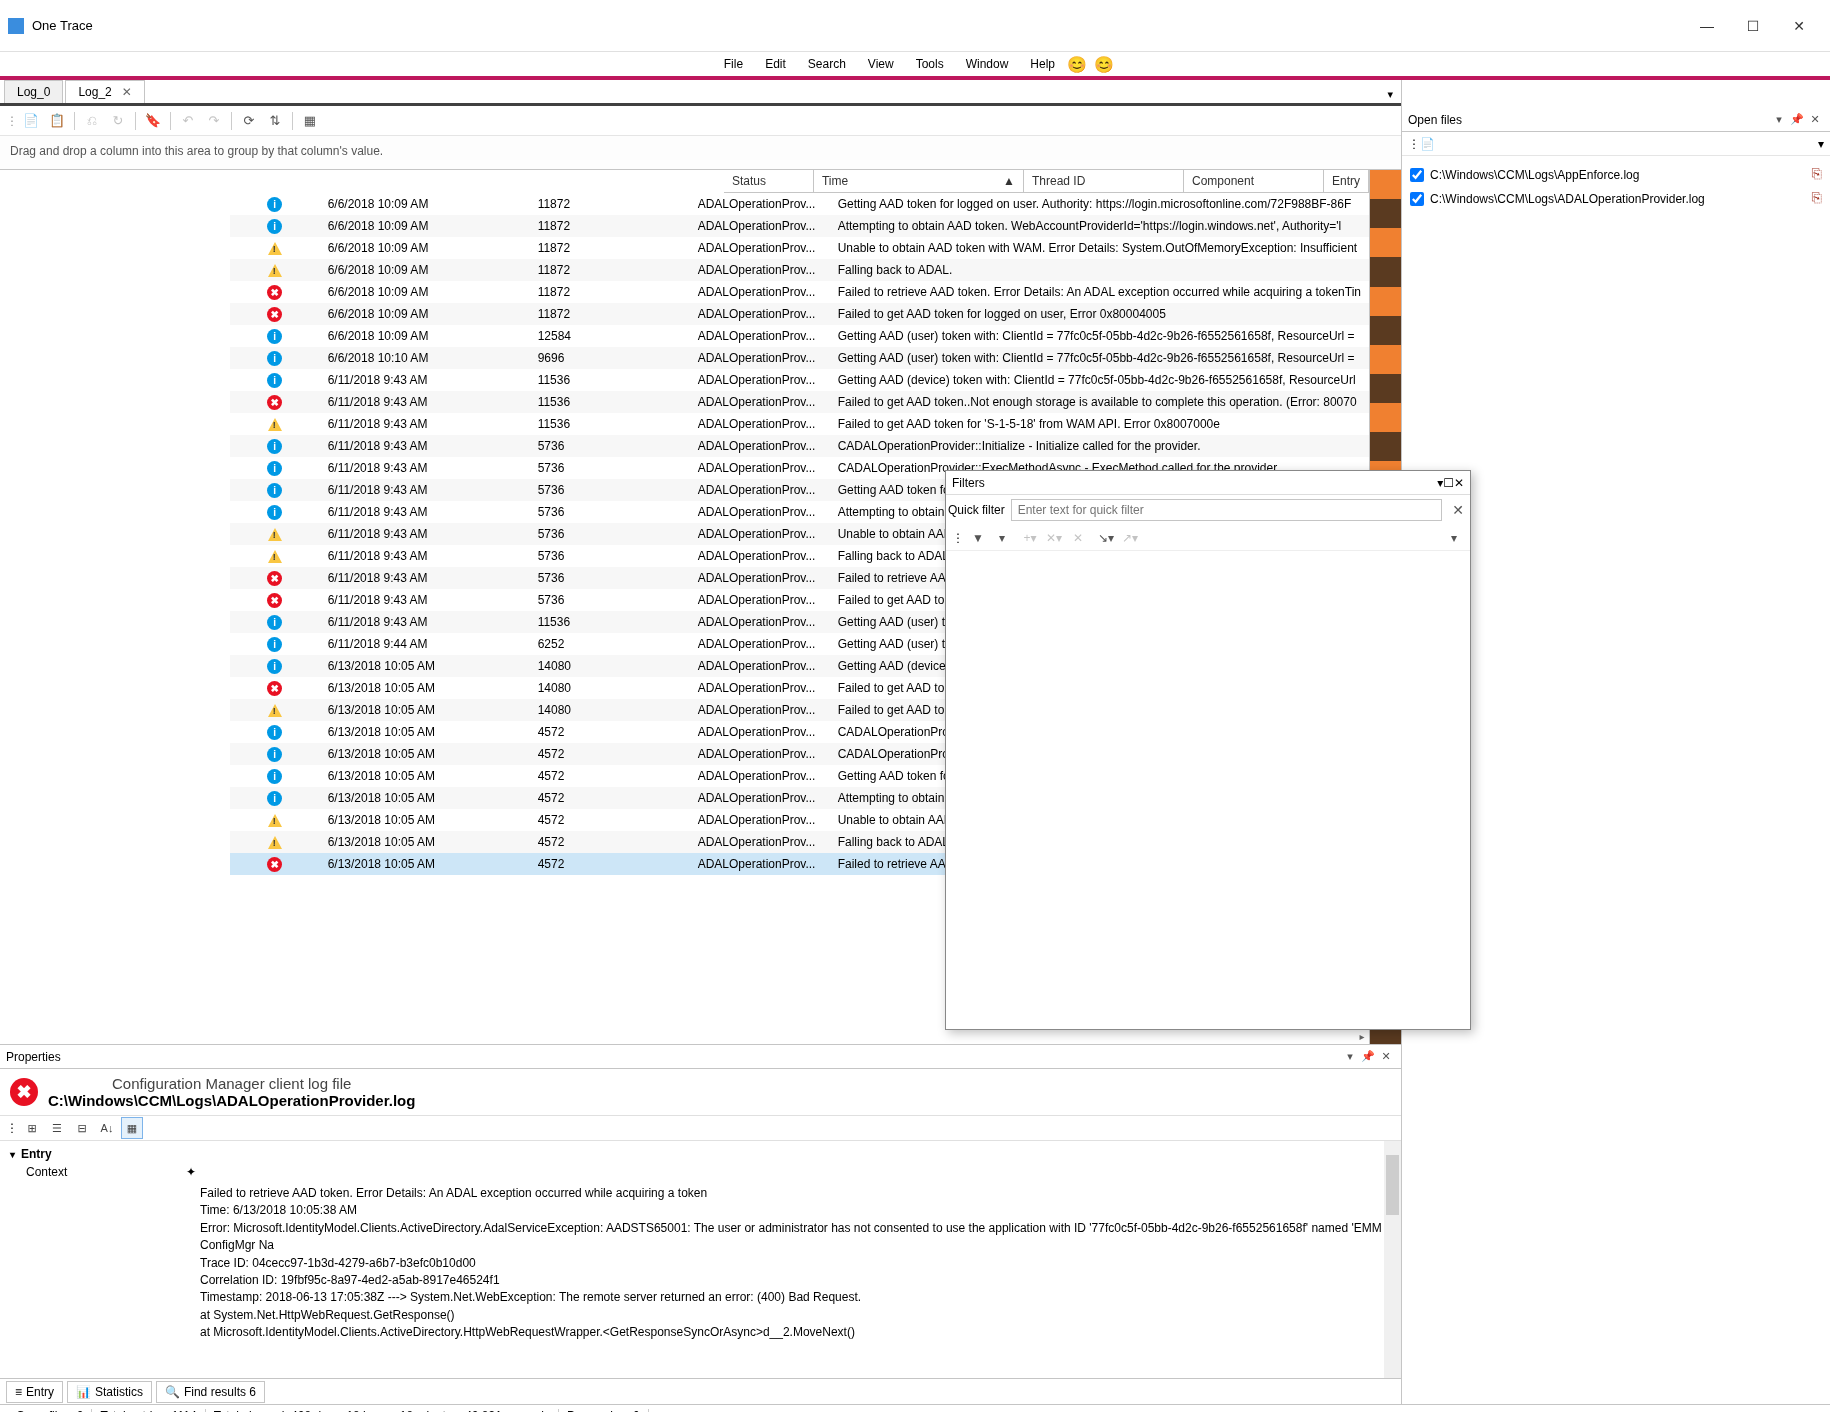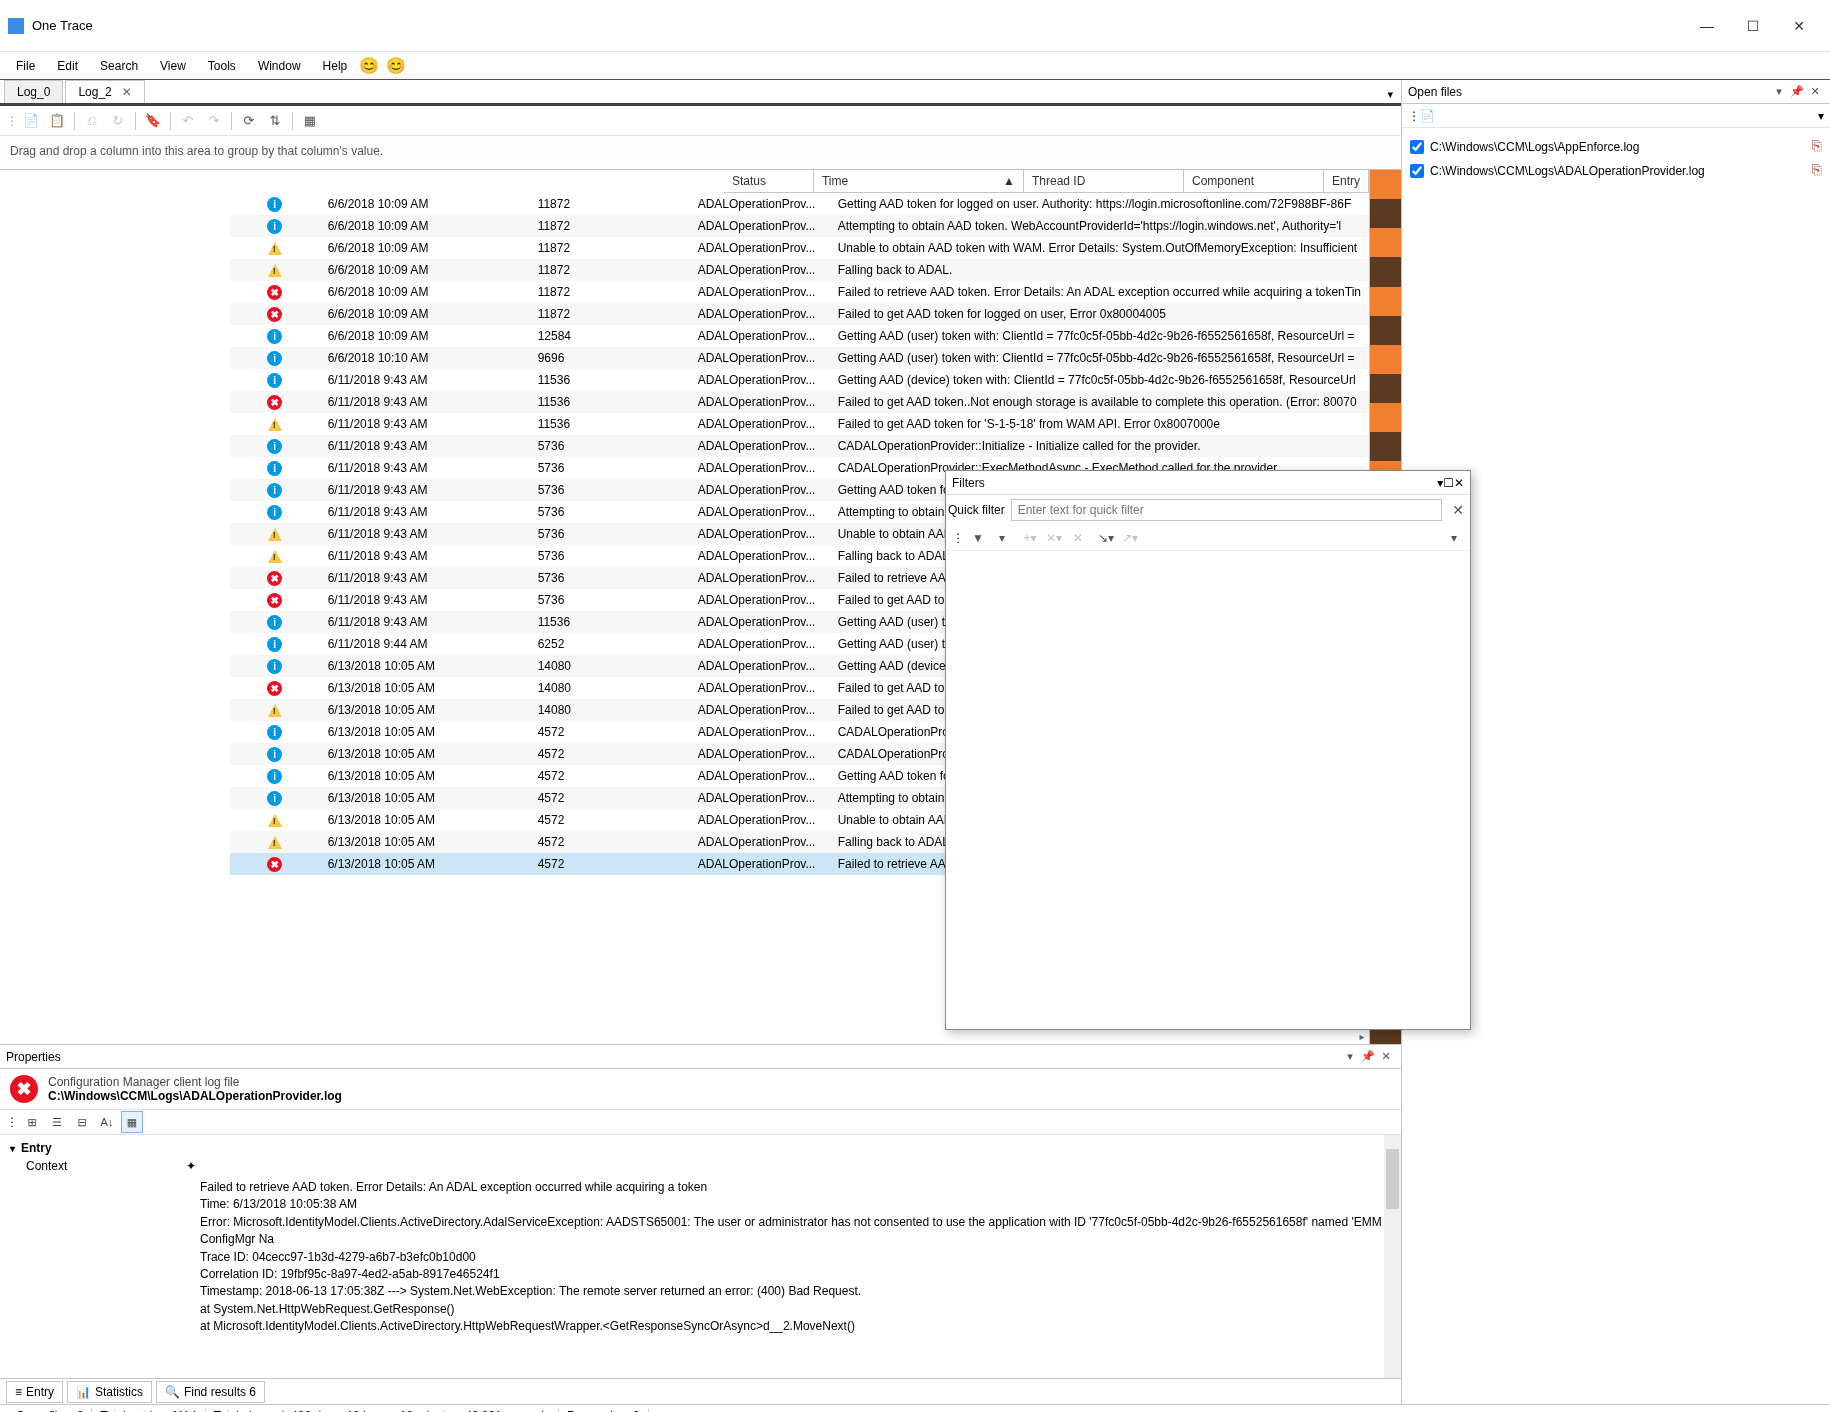--- a/index.html
+++ b/index.html
@@ -1,27 +1,27 @@
 <!DOCTYPE html>
 <html><head>
 <meta charset="utf-8">
 <style>
 * { box-sizing: border-box; margin: 0; padding: 0; }
 body { font-family: "Segoe UI", Tahoma, sans-serif; font-size: 12px; background: #fff; color: #000; overflow: hidden; width: 1830px; height: 1412px; }
 .titlebar { height: 52px; display: flex; align-items: center; padding: 0 8px; border-bottom: 1px solid #e0e0e0; }
 .titlebar .app-icon { width: 16px; height: 16px; background: #3a8dde; margin-right: 8px; display: inline-block; }
 .titlebar .title { flex: 1; font-size: 13px; }
 .titlebar .win-btn { width: 46px; height: 30px; display: flex; align-items: center; justify-content: center; font-size: 14px; color: #333; cursor: pointer; }
-.menubar { height: 28px; display: flex; align-items: center; padding: 0 6px; justify-content: flex-start; border-bottom: 1px solid #be185d; }
+.menubar { height: 28px; display: flex; align-items: center; padding: 0 6px; justify-content: center; border-bottom: 4px solid #be185d; }
 .menubar .menus { display: flex; gap: 2px; }
 .menubar .menu-item { padding: 4px 10px; cursor: pointer; }
 .menubar .emoji { font-size: 16px; padding: 0 2px; }
 .main-row { display: flex; height: calc(100% - 38px - 28px - 22px); }
 .left-col { flex: 1; display: flex; flex-direction: column; border-right: 1px solid #c5c5c5; }
-.right-col { width: 428px; display: flex; flex-direction: column; }
+.right-col { width: 428px; display: flex; flex-direction: column; margin-top: 28px; }
 .tabs-row { height: 26px; display: flex; align-items: flex-end; padding: 0 4px; border-bottom: 3px solid #404040; position: relative; }
 .tab { padding: 4px 12px; border: 1px solid #c5c5c5; border-bottom: none; background: #f0f0f0; margin-right: 2px; cursor: pointer; font-size: 12px; }
 .tab.active { background: #fff; }
 .tab .close-x { margin-left: 10px; color: #666; }
 .tabs-row .dropdown { margin-left: auto; font-size: 11px; padding: 2px 4px; cursor: pointer; }
 .toolbar { height: 30px; display: flex; align-items: center; padding: 2px 6px; gap: 4px; border-bottom: 1px solid #e5e5e5; }
 .toolbar .grip { color: #999; letter-spacing: -2px; }
 .toolbar .tb-btn { width: 22px; height: 22px; display: flex; align-items: center; justify-content: center; cursor: pointer; color: #555; font-size: 13px; }
 .toolbar .tb-btn.disabled { opacity: 0.35; cursor: default; }
 .toolbar .sep { width: 1px; height: 18px; background: #ccc; margin: 0 2px; }
@@ -54,21 +54,21 @@
 .hscroll .thumb { position: absolute; left: 14px; top: 2px; height: 14px; width: 380px; background: #cdcdcd; }
 .hscroll .arrow { position: absolute; top: 0; width: 14px; height: 18px; display: flex; align-items: center; justify-content: center; color: #666; font-size: 10px; }
 .hscroll .arrow.left { left: 0; }
 .hscroll .arrow.right { right: 0; }
 .panel-header { height: 24px; display: flex; align-items: center; padding: 0 6px; border-bottom: 1px solid #c5c5c5; background: #fff; }
 .panel-header .ptitle { flex: 1; font-size: 12px; }
 .panel-header .pbtn { width: 18px; height: 18px; display: flex; align-items: center; justify-content: center; font-size: 11px; cursor: pointer; color: #555; }
 .properties { display: flex; flex-direction: column; border-top: 1px solid #c5c5c5; height: 360px; }
 .prop-title-row { display: flex; align-items: center; padding: 6px 10px; gap: 10px; }
 .big-error { width: 28px; height: 28px; border-radius: 50%; background: #e81123; color: #fff; display: flex; align-items: center; justify-content: center; font-size: 18px; font-weight: bold; }
-.prop-path { font-size: 12px; }
+.prop-path { font-size: 15px; text-align: center; }
 .prop-path .sub { color: #444; }
 .prop-path .main { font-weight: bold; }
 .prop-toolbar { height: 26px; display: flex; align-items: center; padding: 0 6px; gap: 3px; border-bottom: 1px solid #e0e0e0; border-top: 1px solid #e0e0e0; }
 .prop-toolbar .ptb { width: 22px; height: 22px; display: flex; align-items: center; justify-content: center; cursor: pointer; font-size: 11px; color: #444; border: 1px solid transparent; }
 .prop-toolbar .ptb.active { border: 1px solid #7eb4ea; background: #e5f1fb; }
 .prop-content { flex: 1; overflow: auto; padding: 4px 0; position: relative; }
 .prop-entry-header { display: flex; align-items: center; padding: 2px 10px; font-weight: bold; background: #fff; }
 .prop-entry-header .tri { margin-right: 6px; font-size: 10px; }
 .prop-row { display: flex; padding: 2px 0 2px 26px; }
 .prop-row .key { width: 160px; }

